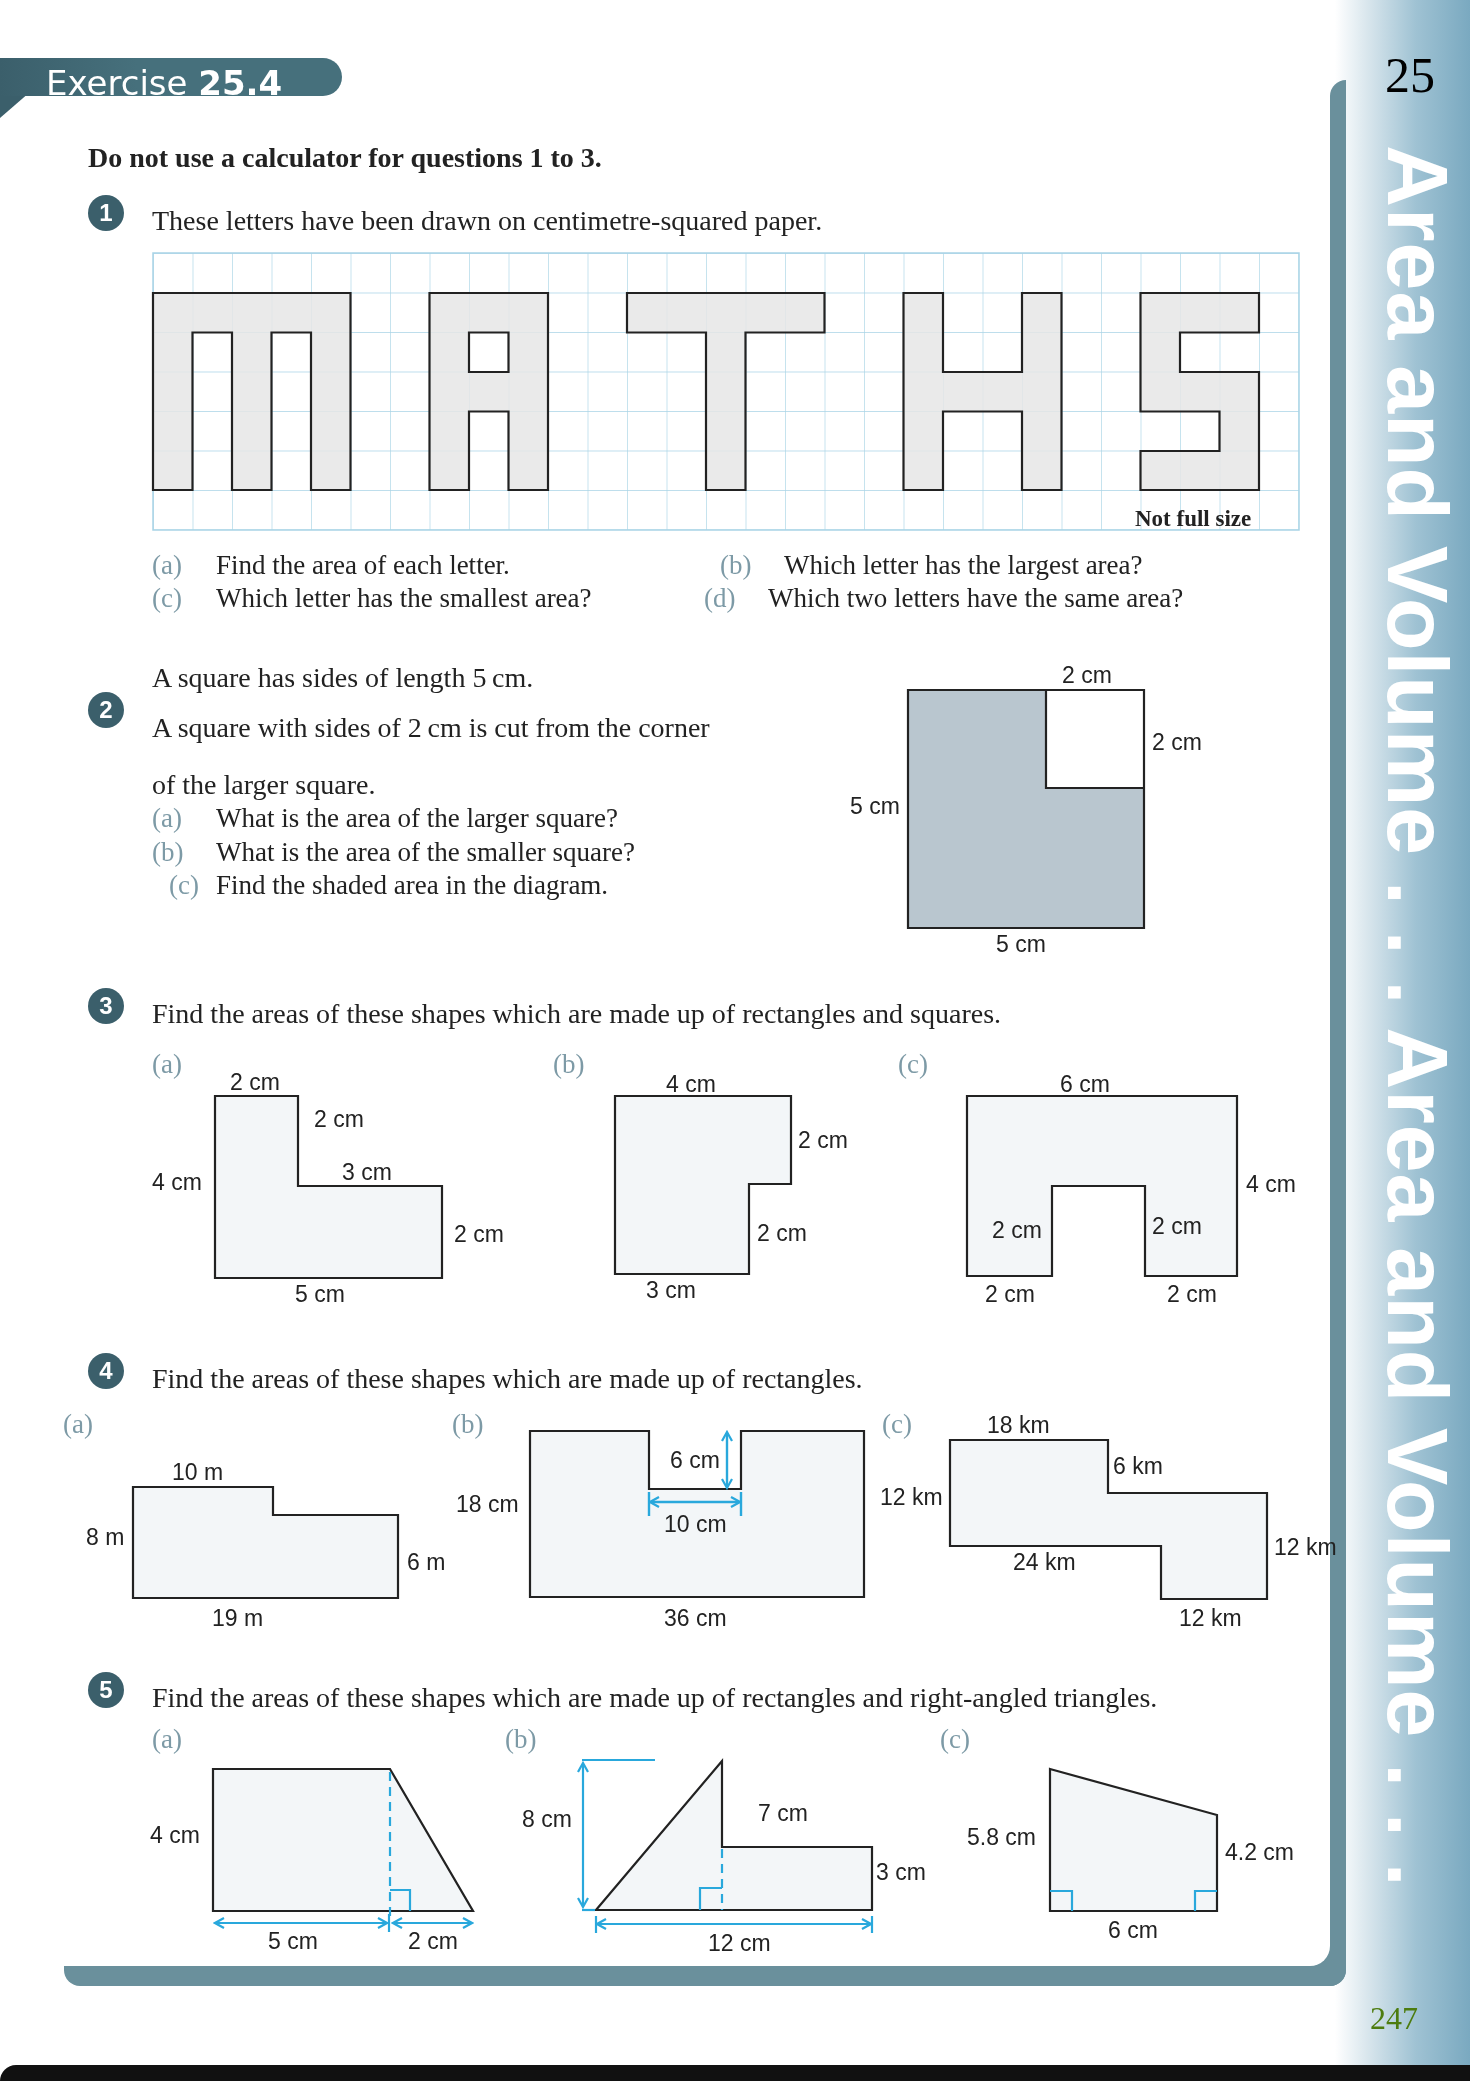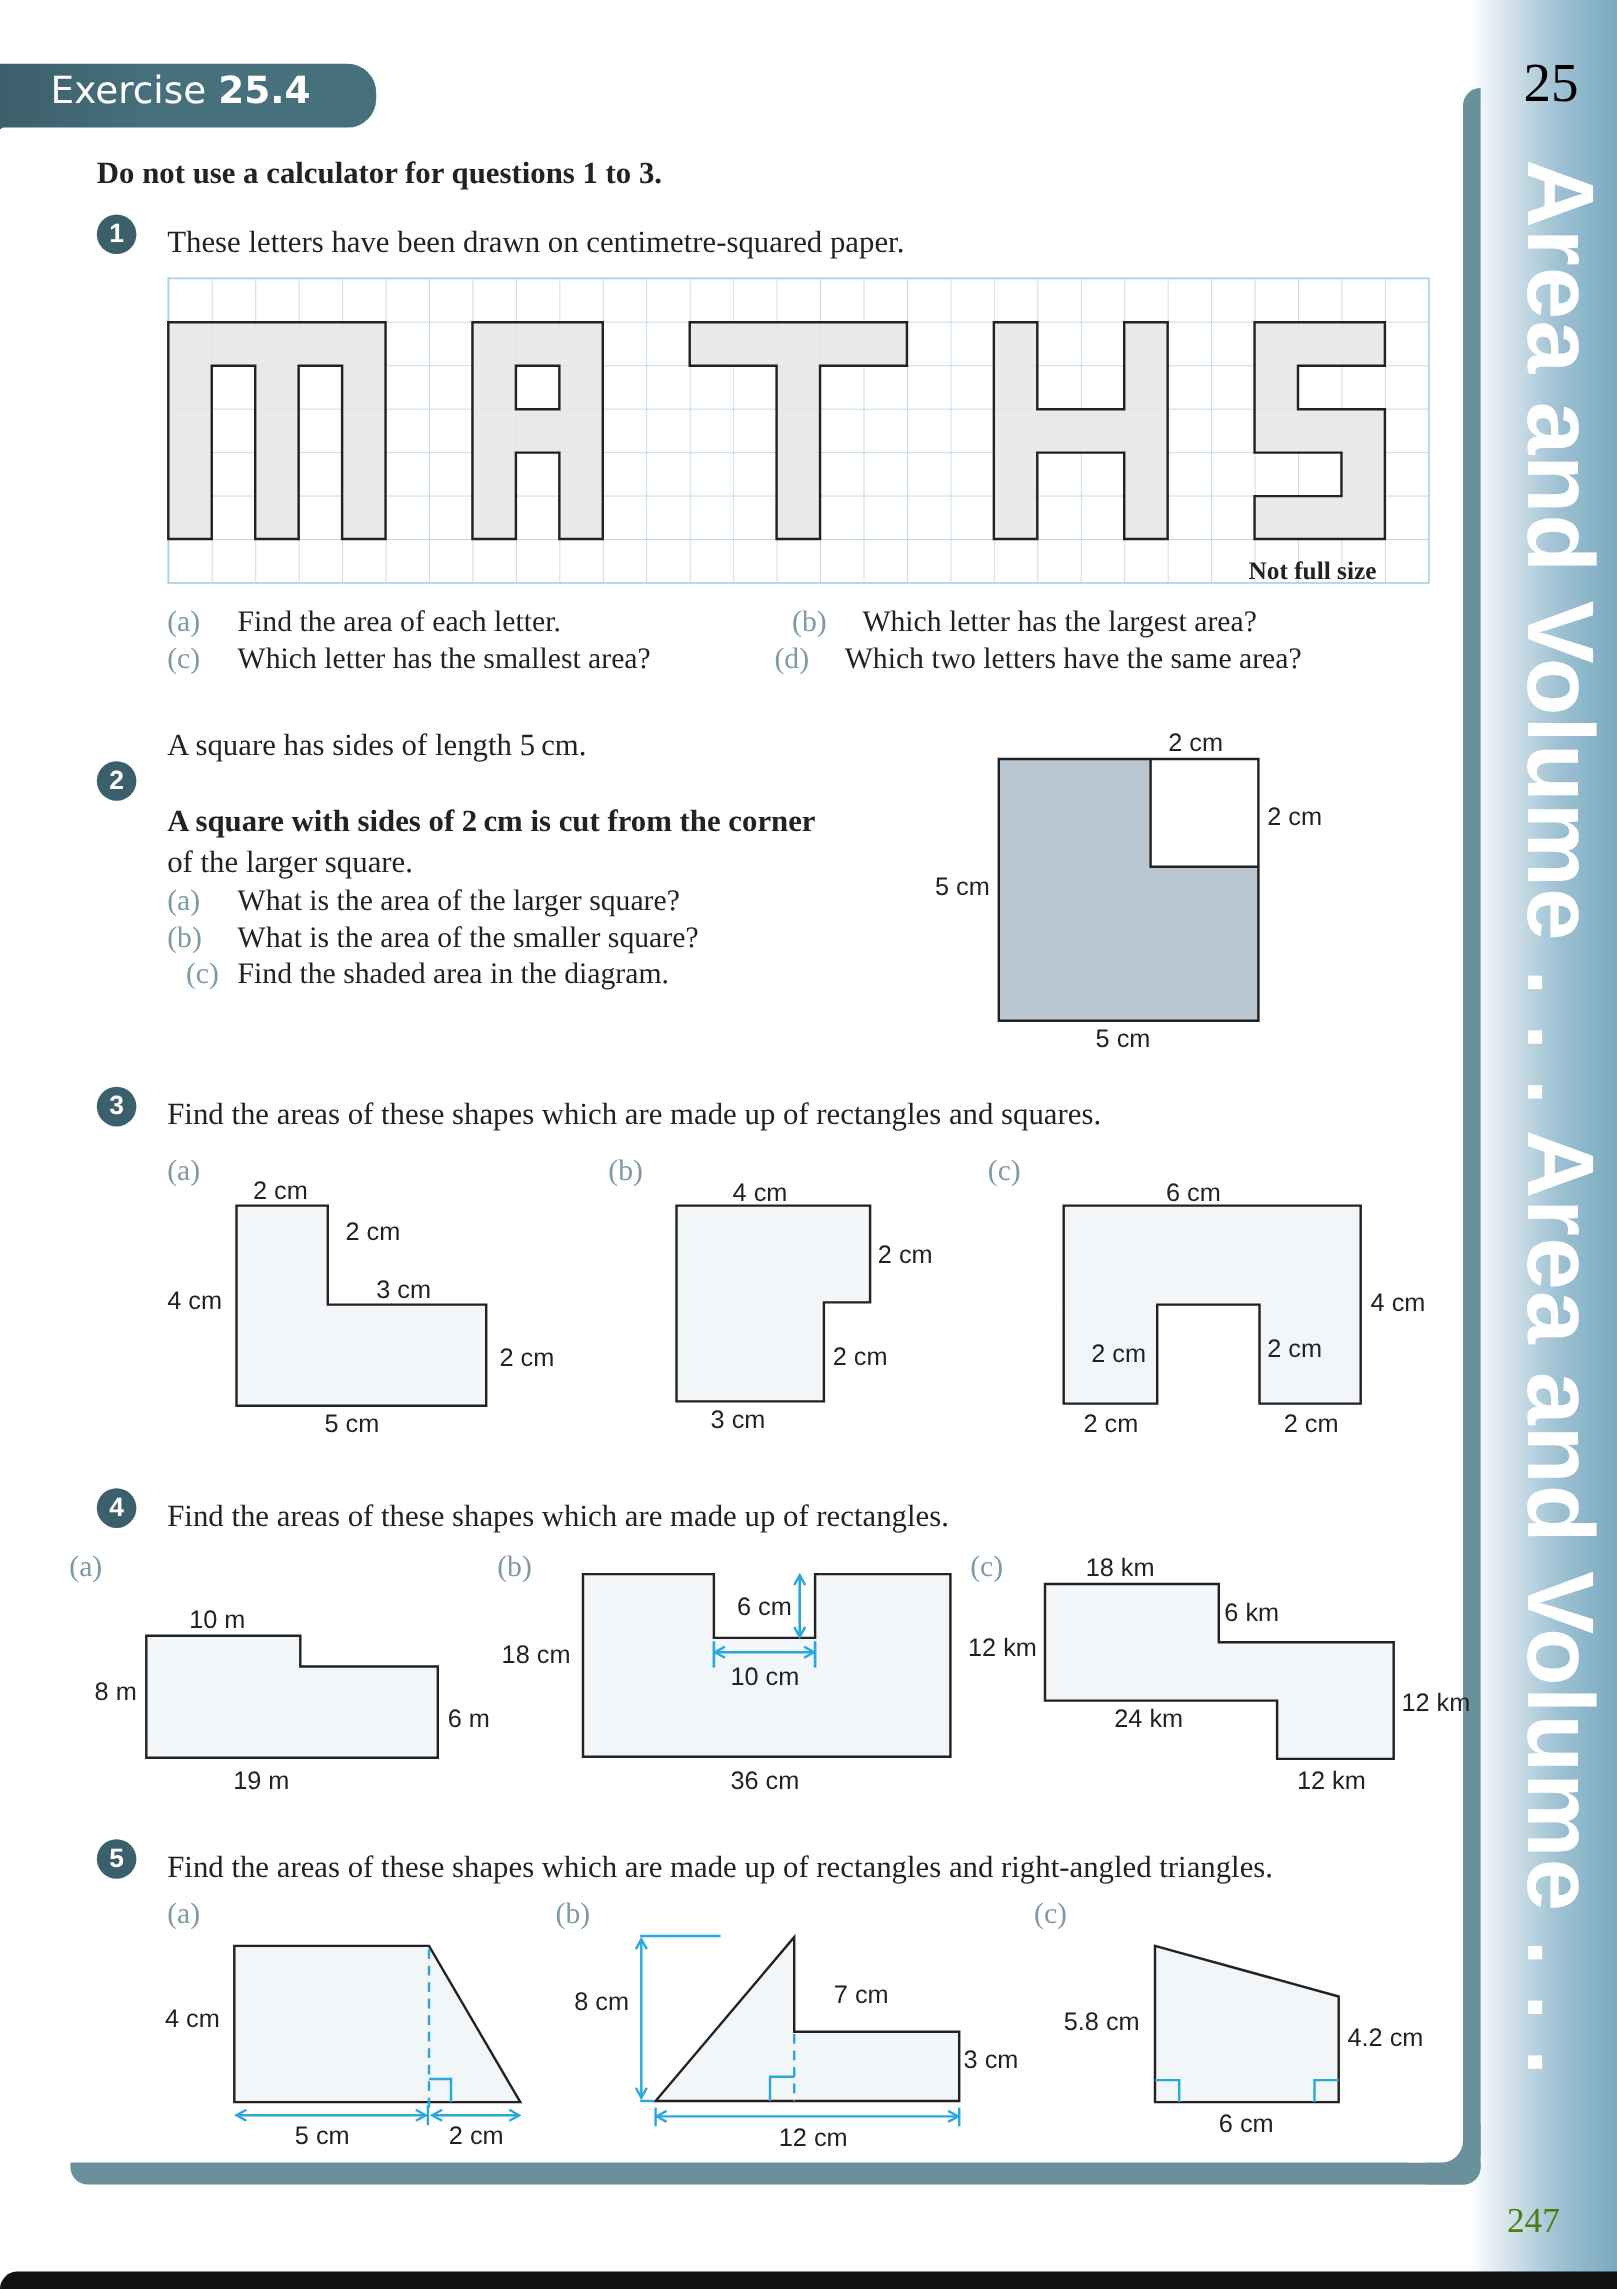--- a/index.html
+++ b/index.html
@@ -1,20 +1,20 @@
 <!DOCTYPE html>
 <html><head>
 <meta charset="utf-8">
 <style>
   html,body{margin:0;padding:0;}
   body{width:1470px;height:2081px;position:relative;overflow:hidden;background:#fff;
        font-family:"Liberation Serif","DejaVu Serif",serif;color:#222;}
   .abs{position:absolute;}
   
-  #banner{left:0;top:58px;width:342px;height:58px;background:linear-gradient(90deg,#3b5f6b 0%,#46707c 40%,#46707c 100%);
+  #banner{left:0;top:58px;width:342px;height:38px;background:linear-gradient(90deg,#3b5f6b 0%,#46707c 40%,#46707c 100%);
           border-radius:0 26px 26px 0;color:#fff;font-family:"DejaVu Sans","Liberation Sans",sans-serif;
           font-size:34px;line-height:50px;padding-left:46px;box-sizing:border-box;}
   #banner b{font-weight:bold;}
   #banner-tail{left:0;top:92px;width:30px;height:26px;background:#3b5f6b;border-radius:0 0 0 0;clip-path:polygon(0 0,100% 0,0 100%);}
   
   #sidetab{left:1335px;top:0;width:135px;height:2081px;
            background:linear-gradient(90deg,#ffffff 0%,#d7e5ec 25%,#9fc2d3 60%,#7aa9c0 100%);}
   #frame-right{left:1330px;top:80px;width:16px;height:1880px;background:#6a909c;border-radius:16px 0 0 0;}
   #frame-bottom{left:64px;top:1966px;width:1282px;height:20px;background:#6a909c;border-radius:0 0 16px 16px;}
   #frame-corner{left:1296px;top:1930px;width:50px;height:56px;background:#6a909c;border-radius:0 0 16px 0;}
@@ -83,21 +83,21 @@
   <text class="nfs" x="985" y="276">Not full size</text>
 </svg>
 
 <div class="abs sub" style="left:152px;top:548px;"><span class="lbl">(a)</span><span>Find the area of each letter.</span></div>
 <div class="abs sub" style="left:720px;top:548px;"><span class="lbl">(b)</span><span>Which letter has the largest area?</span></div>
 <div class="abs sub" style="left:152px;top:581px;"><span class="lbl">(c)</span><span>Which letter has the smallest area?</span></div>
 <div class="abs sub" style="left:704px;top:581px;"><span class="lbl">(d)</span><span>Which two letters have the same area?</span></div>
 
 <div class="abs qnum" style="left:88px;top:692px;">2</div>
 <div class="abs txt" style="left:152px;top:661px;">A square has sides of length 5 cm.</div>
-<div class="abs txt" style="left:152px;top:730px;font-weight:bold;">A square with sides of 2 cm is cut from the corner</div>
+<div class="abs txt" style="left:152px;top:711px;">A square with sides of 2 cm is cut from the corner</div>
 <div class="abs txt" style="left:152px;top:768px;">of the larger square.</div>
 <div class="abs sub" style="left:152px;top:801px;"><span class="lbl">(a)</span><span>What is the area of the larger square?</span></div>
 <div class="abs sub" style="left:152px;top:835px;"><span class="lbl">(b)</span><span>What is the area of the smaller square?</span></div>
 <div class="abs sub" style="left:152px;top:868px;text-align:center;"><span class="lbl">(c)</span><span>Find the shaded area in the diagram.</span></div>
 
 <svg class="abs" style="left:830px;top:650px;" width="400" height="320">
   <path d="M78 40 H216 V138 H314 V278 H78 Z" fill="#b9c6cf" stroke="none"></path>
   <path d="M78 40 H314 V278 H78 Z M216 40 V138 H314" fill="none" stroke="#222" stroke-width="2.2"></path>
   <text x="232" y="33">2 cm</text>
   <text x="322" y="100">2 cm</text>

